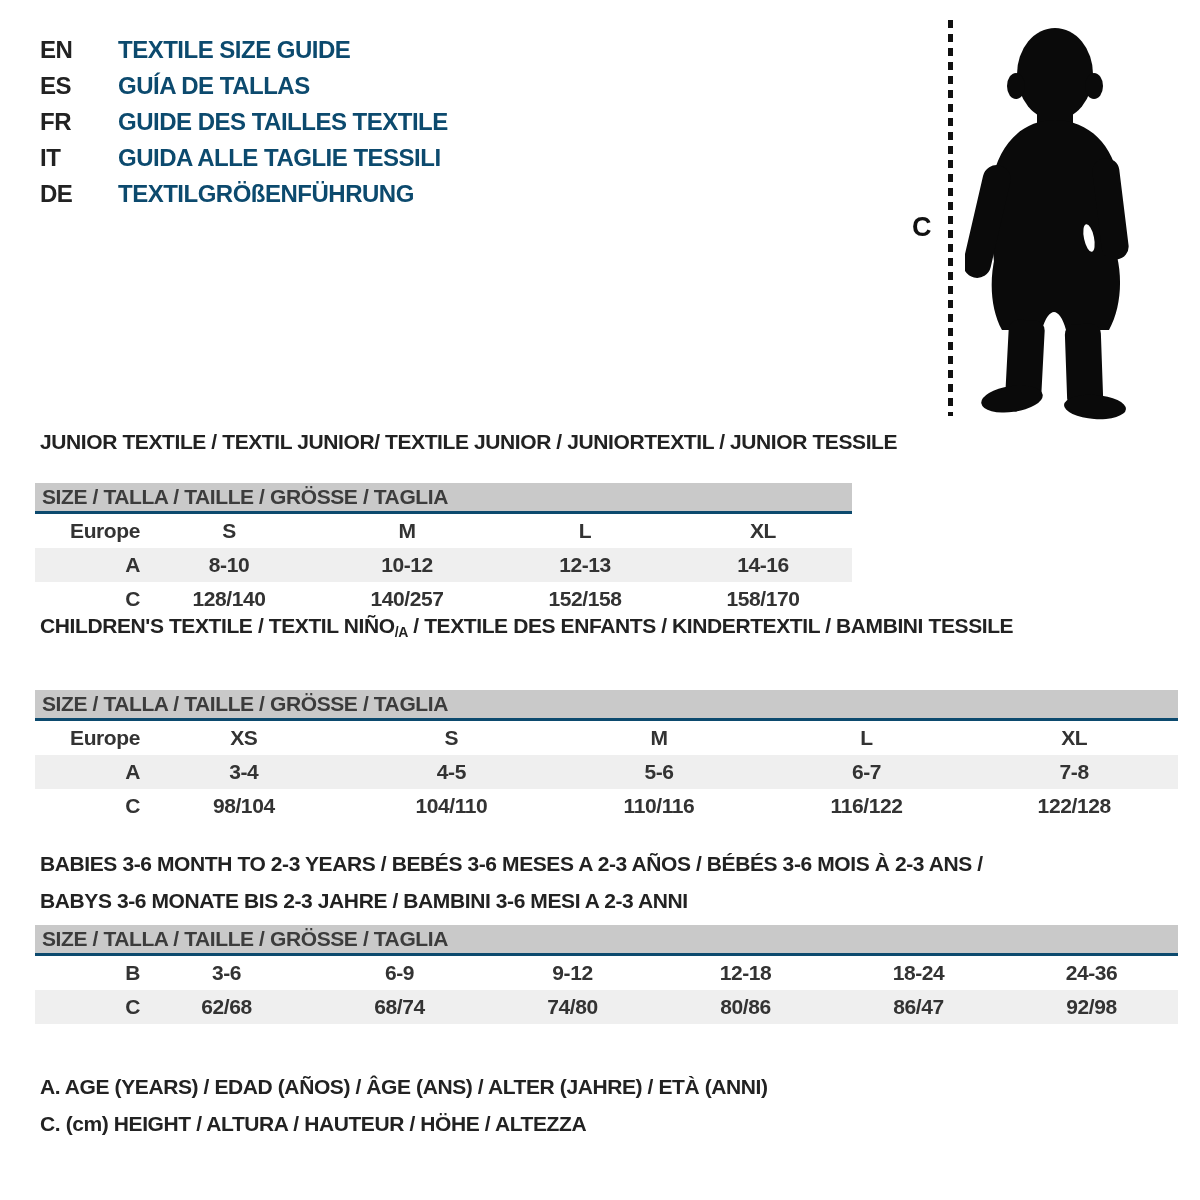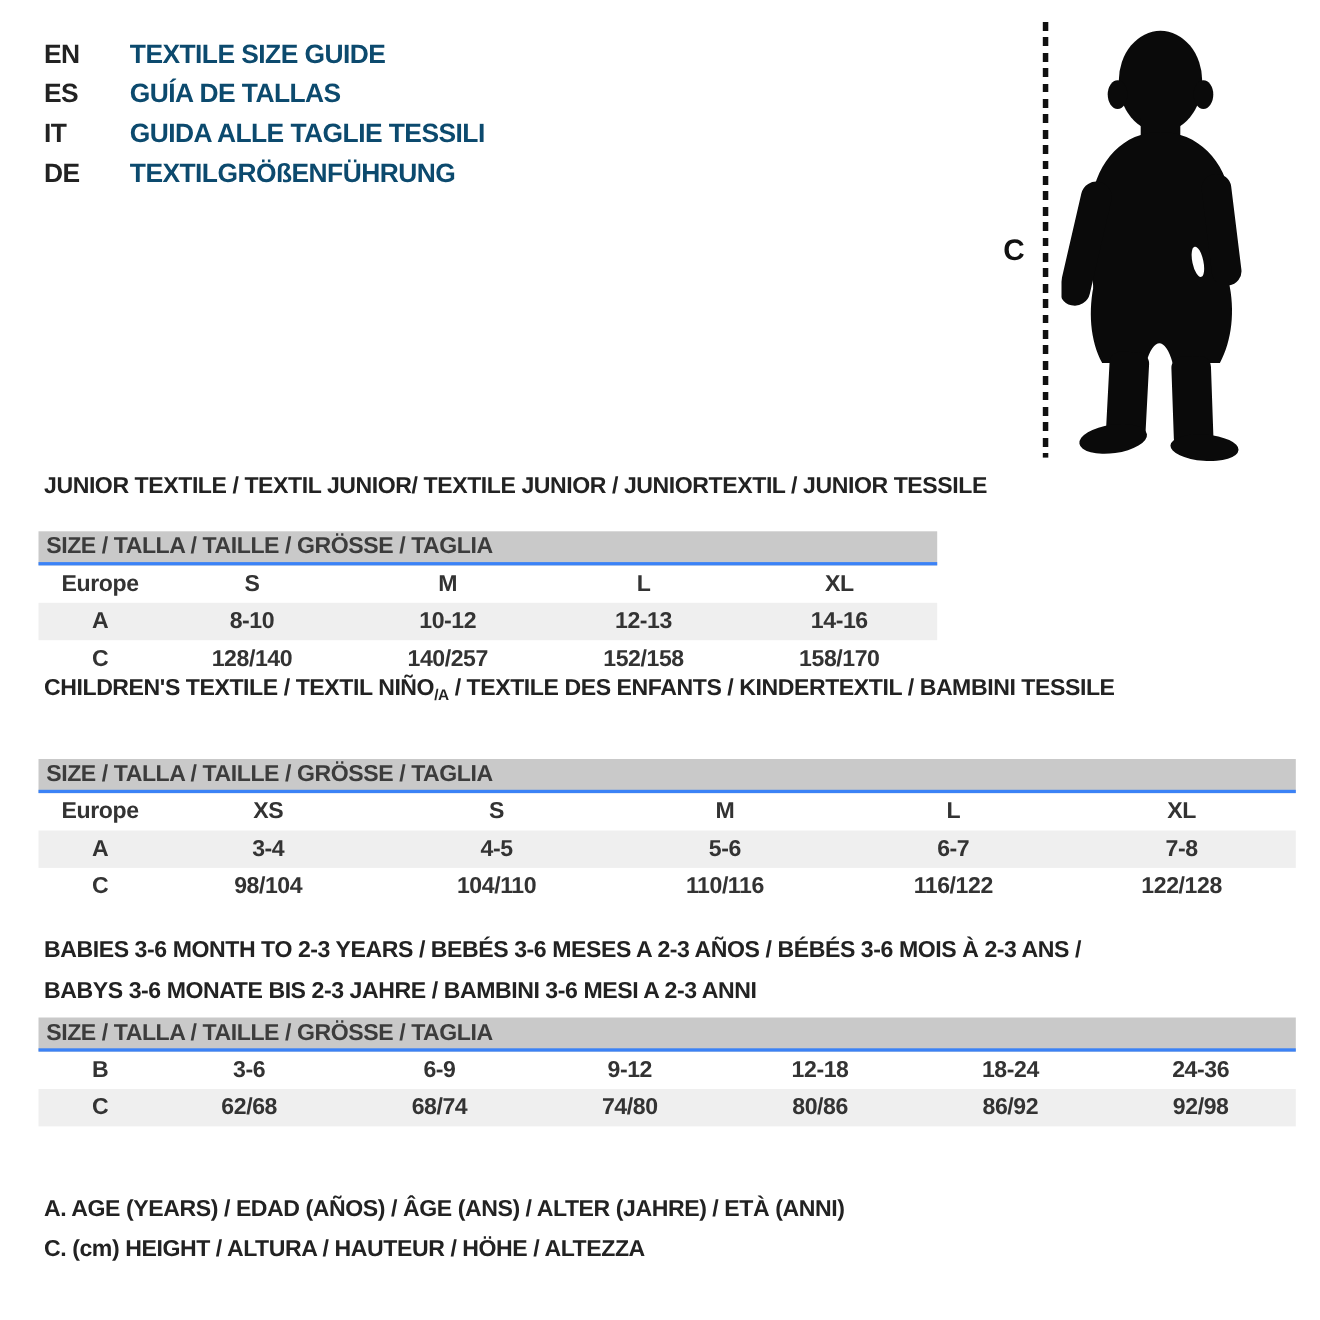--- a/index.html
+++ b/index.html
@@ -31,44 +31,48 @@
     letter-spacing:-0.4px;color:#222;white-space:nowrap;
   }
   .section-title .subscript{font-size:14px;vertical-align:-4px;}
   .title-line{line-height:37px;}
 
   
   .sg-table{position:absolute;left:35px;}
   .t-narrow{width:817px;}
   .t-wide{width:1143px;}
   .thead{
-    height:28px;background:#c9c9c9;border-bottom:3px solid #3b82f6;
+    height:28px;background:#c9c9c9;border-bottom:3px solid #0c4a6e;
     display:flex;align-items:center;padding-left:7px;
     font-size:21px;font-weight:700;letter-spacing:-0.4px;color:#3c3c3c;
   }
   .trow{display:flex;height:34px;align-items:center;font-size:21px;font-weight:700;letter-spacing:-0.4px;color:#333;}
   .trow.striped{background:#efefef;}
-  .tlabel{width:105px;padding-left:7px;box-sizing:border-box;text-align:center;}
+  .tlabel{width:105px;padding-left:7px;box-sizing:border-box;text-align:right;}
   .tcell{flex:1;text-align:center;}
 
   
-  .legend{position:absolute;left:40px;top:1068px;margin-top:12px;}
+  .legend{position:absolute;left:40px;top:1068px;}
   .legend-line{font-size:21px;font-weight:700;letter-spacing:-0.4px;color:#222;line-height:37px;white-space:nowrap;}
 </style>
 </head>
 <body>
 
 <div class="lang-list">
   <div class="lang-row">
     <span class="lang-code">EN</span>
     <span class="lang-label">TEXTILE SIZE GUIDE</span>
   </div>
   <div class="lang-row">
     <span class="lang-code">ES</span>
     <span class="lang-label">GUÍA DE TALLAS</span>
+  </div>
+  <div class="lang-row">
+    <span class="lang-code">FR</span>
+    <span class="lang-label">GUIDE DES TAILLES TEXTILE</span>
   </div>
   <div class="lang-row">
     <span class="lang-code">IT</span>
     <span class="lang-label">GUIDA ALLE TAGLIE TESSILI</span>
   </div>
   <div class="lang-row">
     <span class="lang-code">DE</span>
     <span class="lang-label">TEXTILGRÖßENFÜHRUNG</span>
   </div>
 </div>
@@ -179,21 +183,21 @@
     <span class="tcell">12-18</span>
     <span class="tcell">18-24</span>
     <span class="tcell">24-36</span>
   </div>
   <div class="trow striped">
     <span class="tlabel">C</span>
     <span class="tcell">62/68</span>
     <span class="tcell">68/74</span>
     <span class="tcell">74/80</span>
     <span class="tcell">80/86</span>
-    <span class="tcell">86/92</span>
+    <span class="tcell">86/47</span>
     <span class="tcell">92/98</span>
   </div>
 </div>
 
 <div class="legend">
   <div class="legend-line">A. AGE (YEARS) / EDAD (AÑOS) / ÂGE (ANS) / ALTER (JAHRE) / ETÀ (ANNI)</div>
   <div class="legend-line">C. (cm) HEIGHT / ALTURA / HAUTEUR / HÖHE / ALTEZZA</div>
 </div>
 
 </body></html>

